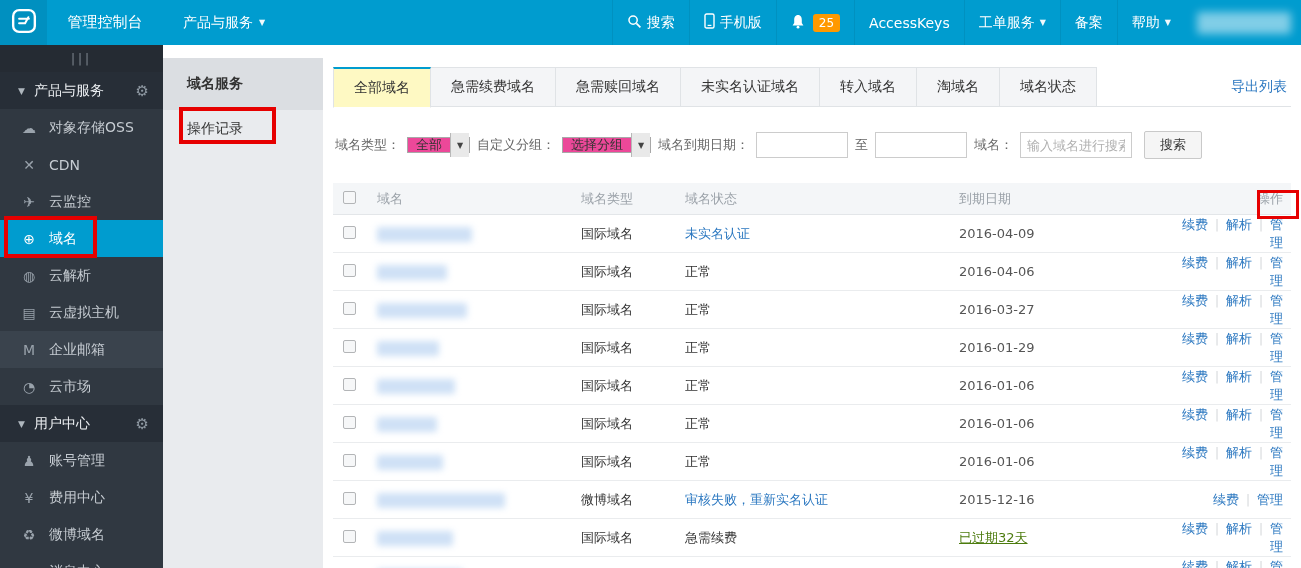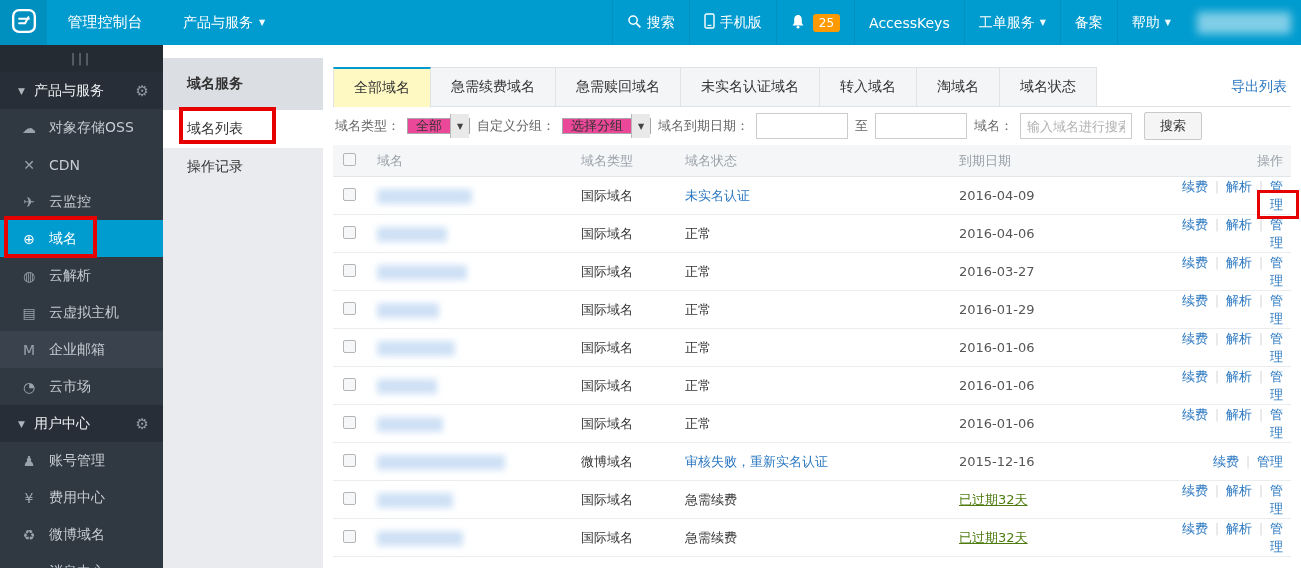--- a/index.html
+++ b/index.html
@@ -43,21 +43,21 @@
   .subnav-item.selected { background:#fff; }
 
   
   .content { flex:1; min-width:0; background:#fff; padding:0 10px; overflow:hidden; }
   .tabbar { margin-top:22px; height:40px; display:flex; border-bottom:1px solid #e0e3e6; }
   .tab { height:40px; border:1px solid #e0e3e6; background:#f4f5f7; display:flex; align-items:center; padding:0 20px; margin-left:-1px; font-size:14px; color:#333; cursor:pointer; white-space:nowrap; }
   .tab:first-child { margin-left:0; }
   .tab.active { background:#fef9c3; border-top:2px solid #009ccf; border-bottom:1px solid #fff; height:41px; z-index:2; }
   .export { margin-left:auto; align-self:center; color:#2a77c0; font-size:14px; cursor:pointer; padding-right:4px; white-space:nowrap; }
 
-  .filters { display:flex; align-items:center; margin:4px 2px; height:30px; font-size:13px; color:#666; gap:7px; white-space:nowrap; }
+  .filters { display:flex; align-items:center; margin:23px 2px; height:30px; font-size:13px; color:#666; gap:7px; white-space:nowrap; }
   .select { display:flex; align-items:center; border:1px solid #a8a8a8; height:16px; background:#ec4899; cursor:pointer;justify-content:center; }
   .select-value { padding:0 8px; color:#333; }
   .sv-narrow { min-width:42px; }
   .sv-wide { min-width:60px; }
   .select-btn { width:19px; height:24px; background:#e9e9e9; border-left:1px solid #b8b8b8; display:flex; align-items:center; justify-content:center; font-size:8px; color:#444; }
   .txt-input { height:26px; border:1px solid #ccc; width:92px; font-size:13px; padding:0 6px; color:#333; outline:none; }
   .domain-input { width:112px; }
   .domain-input::placeholder { color:#b0b0b0; }
   .search-btn { height:28px; padding:0 15px; background:#f5f5f5; border:1px solid #c9c9c9; font-size:13px; color:#333; cursor:pointer; border-radius:2px; margin-left:5px; font-family:inherit; }
 
@@ -219,21 +219,20 @@
             <span class="side-label">消息中心</span>
           </div>
         </div>
     </nav>
 
     <nav class="subnav">
       <div class="subnav-gap"></div>
       <div class="subnav-header">域名服务</div>
       <div class="subnav-body">
         <div id="subnav-items">
-            <div class="subnav-item selected">域名列表</div>
             <div class="subnav-item">操作记录</div>
           </div>
       </div>
     </nav>
 
     <main class="content">
       <div class="tabbar">
         <div id="tabs" style="display:flex">
             <div class="tab active">全部域名</div>
             <div class="tab">急需续费域名</div>

